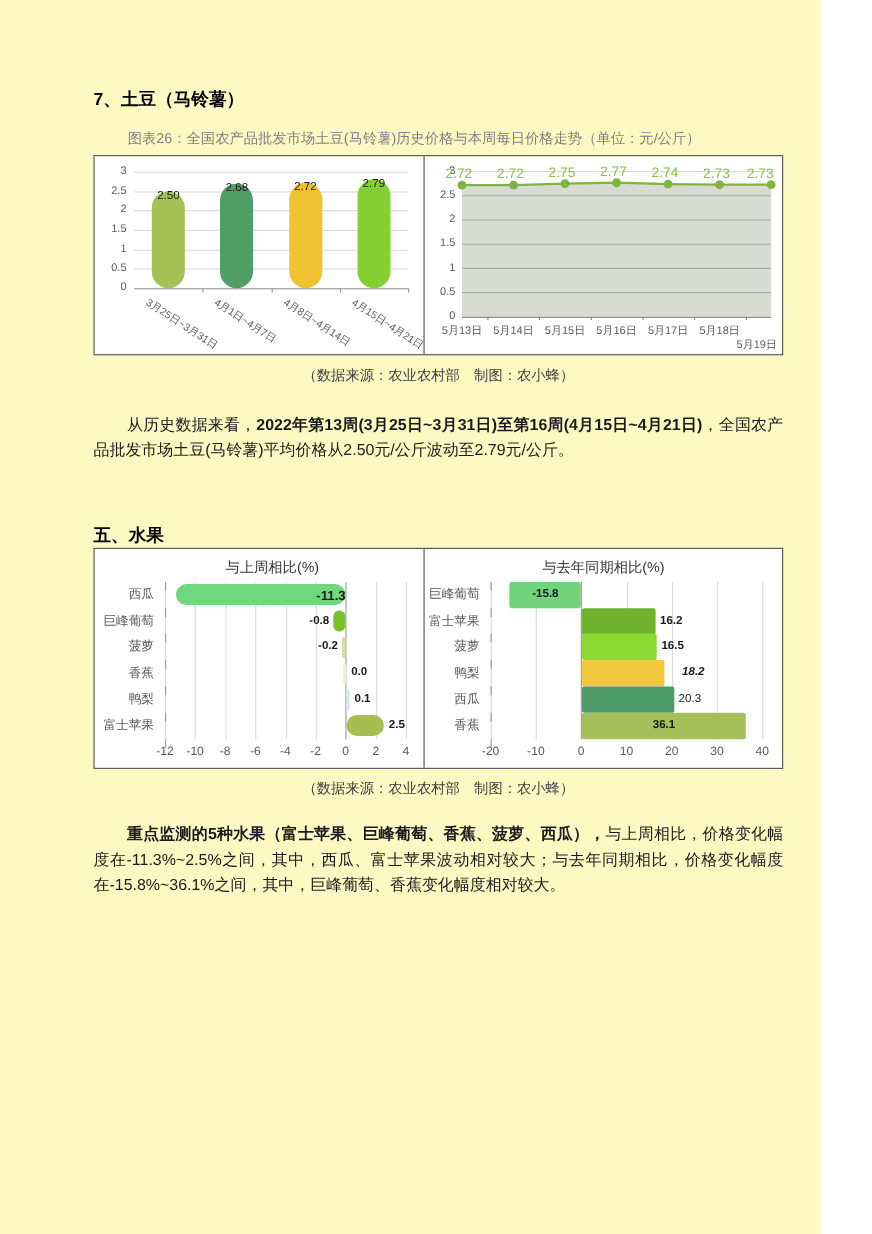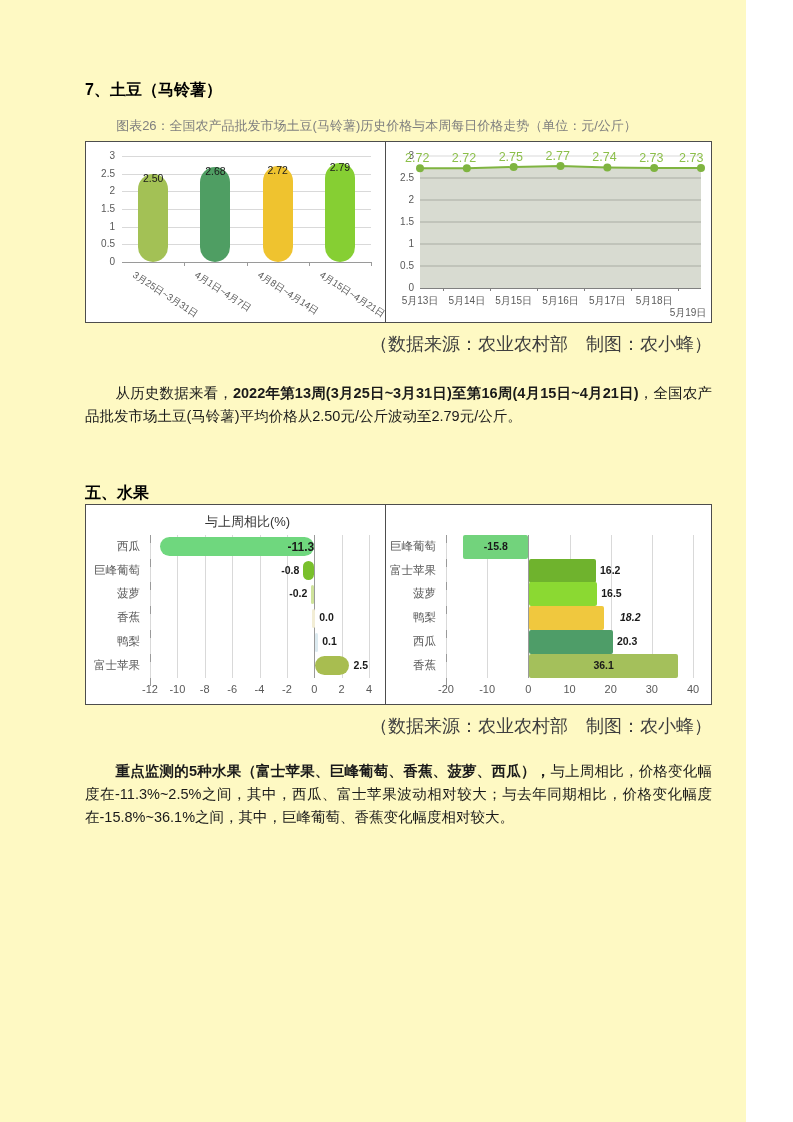--- a/index.html
+++ b/index.html
@@ -6,21 +6,21 @@
   body{font-family:"Liberation Sans","DejaVu Sans",sans-serif;color:#1a1a1a;}
   .page{position:relative;width:746px;height:1122px;box-sizing:border-box;padding:80px 78px 0 85px;overflow:hidden;background:#fef9c3;}
   h2.sec{font-size:16px;font-weight:700;margin:0;color:#000;}
   .figtitle{margin:16px 0 6px 0;text-align:center;font-size:13px;color:#7f7f7f;}
   .figbox{width:627px;box-sizing:border-box;border:1px solid #4d4d4d;display:flex;background:#fff;}
   .figbox .cell{position:relative;height:100%;box-sizing:border-box;overflow:visible;}
   .cell-l{width:300px;border-right:1px solid #4d4d4d;}
   .cell-r{flex:1;}
   .box1{height:182px;}
   .box2{height:201px;}
-  .caption{margin-top:9px;width:627px;text-align:right;font-size:18px;color:#3f3f3f;}
+  .caption{margin-top:9px;width:627px;text-align:center;font-size:13px;color:#3f3f3f;}
   p.body{width:627px;font-size:14.5px;line-height:1.58;text-align:justify;text-indent:2.1em;margin:26px 0 0 0;}
   p.body b{font-weight:700;}
   #para2{margin-top:35px;}
   h2.sec2{margin-top:55px;}
   #para3{margin-top:22px;}
 </style>
 </head>
 <body>
 
 <div class="page">
@@ -160,20 +160,21 @@
         <div style="position: absolute; top: 106.417px; font-size: 10.5px; font-weight: 700; color: rgb(26, 26, 26); white-space: nowrap; left: 233.25px; width: 44px; text-align: left;">0.0</div>
         <div style="position: absolute; left: 0px; top: 105.417px; width: 54px; text-align: right; font-size: 11.5px; color: rgb(89, 89, 89); white-space: nowrap;">香蕉</div>
         <div style="position: absolute; left: 229.25px; top: 127.75px; width: 3px; height: 19px; background: rgb(220, 234, 240); border-radius: 9.5px;"></div>
         <div style="position: absolute; top: 130.25px; font-size: 10.5px; font-weight: 700; color: rgb(26, 26, 26); white-space: nowrap; left: 236.25px; width: 44px; text-align: left;">0.1</div>
         <div style="position: absolute; left: 0px; top: 129.25px; width: 54px; text-align: right; font-size: 11.5px; color: rgb(89, 89, 89); white-space: nowrap;">鸭梨</div>
         <div style="position: absolute; left: 229.25px; top: 151.583px; width: 34.2188px; height: 19px; background: rgb(168, 189, 80); border-radius: 9.5px;"></div>
         <div style="position: absolute; top: 154.083px; font-size: 10.5px; font-weight: 700; color: rgb(26, 26, 26); white-space: nowrap; left: 267.469px; width: 44px; text-align: left;">2.5</div>
         <div style="position: absolute; left: 0px; top: 153.083px; width: 54px; text-align: right; font-size: 11.5px; color: rgb(89, 89, 89); white-space: nowrap;">富士苹果</div>
       </div>
     <div class="cell cell-r" id="chart3">
+        <div style="position: absolute; left: 0px; top: 8px; width: 325px; text-align: center; font-size: 13px; color: rgb(51, 51, 51);">与去年同期相比(%)</div>
         <div style="position: absolute; left: 60px; top: 30px; width: 1px; height: 143px; background: rgb(217, 217, 217);"></div>
         <div style="position: absolute; left: 44px; top: 178px; width: 32px; text-align: center; font-size: 11px; color: rgb(89, 89, 89);">-20</div>
         <div style="position: absolute; left: 101.167px; top: 30px; width: 1px; height: 143px; background: rgb(217, 217, 217);"></div>
         <div style="position: absolute; left: 85.1667px; top: 178px; width: 32px; text-align: center; font-size: 11px; color: rgb(89, 89, 89);">-10</div>
         <div style="position: absolute; left: 142.333px; top: 30px; width: 1px; height: 143px; background: rgb(154, 154, 154);"></div>
         <div style="position: absolute; left: 126.333px; top: 178px; width: 32px; text-align: center; font-size: 11px; color: rgb(89, 89, 89);">0</div>
         <div style="position: absolute; left: 183.5px; top: 30px; width: 1px; height: 143px; background: rgb(217, 217, 217);"></div>
         <div style="position: absolute; left: 167.5px; top: 178px; width: 32px; text-align: center; font-size: 11px; color: rgb(89, 89, 89);">10</div>
         <div style="position: absolute; left: 224.667px; top: 30px; width: 1px; height: 143px; background: rgb(217, 217, 217);"></div>
         <div style="position: absolute; left: 208.667px; top: 178px; width: 32px; text-align: center; font-size: 11px; color: rgb(89, 89, 89);">20</div>
@@ -194,21 +195,21 @@
         <div style="position: absolute; left: 143.333px; top: 53.75px; width: 66.69px; height: 24px; background: rgb(111, 179, 45); border-radius: 2px;"></div>
         <div style="position: absolute; top: 58.75px; font-size: 10.5px; font-weight: 700; color: rgb(26, 26, 26); white-space: nowrap; left: 214.023px; width: 44px; text-align: left;">16.2</div>
         <div style="position: absolute; left: 0px; top: 57.75px; width: 50px; text-align: right; font-size: 11.5px; color: rgb(89, 89, 89); white-space: nowrap;">富士苹果</div>
         <div style="position: absolute; left: 143.333px; top: 77.5833px; width: 67.925px; height: 24px; background: rgb(139, 217, 50); border-radius: 2px;"></div>
         <div style="position: absolute; top: 82.5833px; font-size: 10.5px; font-weight: 700; color: rgb(26, 26, 26); white-space: nowrap; left: 215.258px; width: 44px; text-align: left;">16.5</div>
         <div style="position: absolute; left: 0px; top: 81.5833px; width: 50px; text-align: right; font-size: 11.5px; color: rgb(89, 89, 89); white-space: nowrap;">菠萝</div>
         <div style="position: absolute; left: 143.333px; top: 101.417px; width: 74.9233px; height: 24px; background: rgb(240, 200, 62); border-radius: 2px;"></div>
         <div style="position: absolute; top: 106.417px; font-size: 10.5px; font-weight: 700; color: rgb(26, 26, 26); white-space: nowrap; left: 222.257px; width: 44px; text-align: center; font-style: italic;">18.2</div>
         <div style="position: absolute; left: 0px; top: 105.417px; width: 50px; text-align: right; font-size: 11.5px; color: rgb(89, 89, 89); white-space: nowrap;">鸭梨</div>
         <div style="position: absolute; left: 143.333px; top: 125.25px; width: 83.5683px; height: 24px; background: rgb(78, 157, 104); border-radius: 2px;"></div>
-        <div style="position: absolute; top: 130.25px; font-size: 10.5px; font-weight: 700; color: rgb(26, 26, 26); white-space: nowrap; left: 230.902px; width: 44px; text-align: left;">20.3</div>
+        <div style="position: absolute; top: 130.25px; font-size: 10.5px; font-weight: 400; color: rgb(26, 26, 26); white-space: nowrap; left: 230.902px; width: 44px; text-align: left;">20.3</div>
         <div style="position: absolute; left: 0px; top: 129.25px; width: 50px; text-align: right; font-size: 11.5px; color: rgb(89, 89, 89); white-space: nowrap;">西瓜</div>
         <div style="position: absolute; left: 143.333px; top: 149.083px; width: 148.612px; height: 24px; background: rgb(164, 192, 91); border-radius: 2px;"></div>
         <div style="position: absolute; top: 154.083px; font-size: 10.5px; font-weight: 700; color: rgb(26, 26, 26); white-space: nowrap; left: 143.333px; width: 148.612px; text-align: center;">36.1</div>
         <div style="position: absolute; left: 0px; top: 153.083px; width: 50px; text-align: right; font-size: 11.5px; color: rgb(89, 89, 89); white-space: nowrap;">香蕉</div>
       </div>
   </div>
 
   <div class="caption">（数据来源：农业农村部　制图：农小蜂）</div>
 
   <p class="body" id="para3"><b>重点监测的5种水果（富士苹果、巨峰葡萄、香蕉、菠萝、西瓜），</b><span>与上周相比，价格变化幅度在-11.3%~2.5%之间，其中，西瓜、富士苹果波动相对较大；与去年同期相比，价格变化幅度在-15.8%~36.1%之间，其中，巨峰葡萄、香蕉变化幅度相对较大。</span></p>

